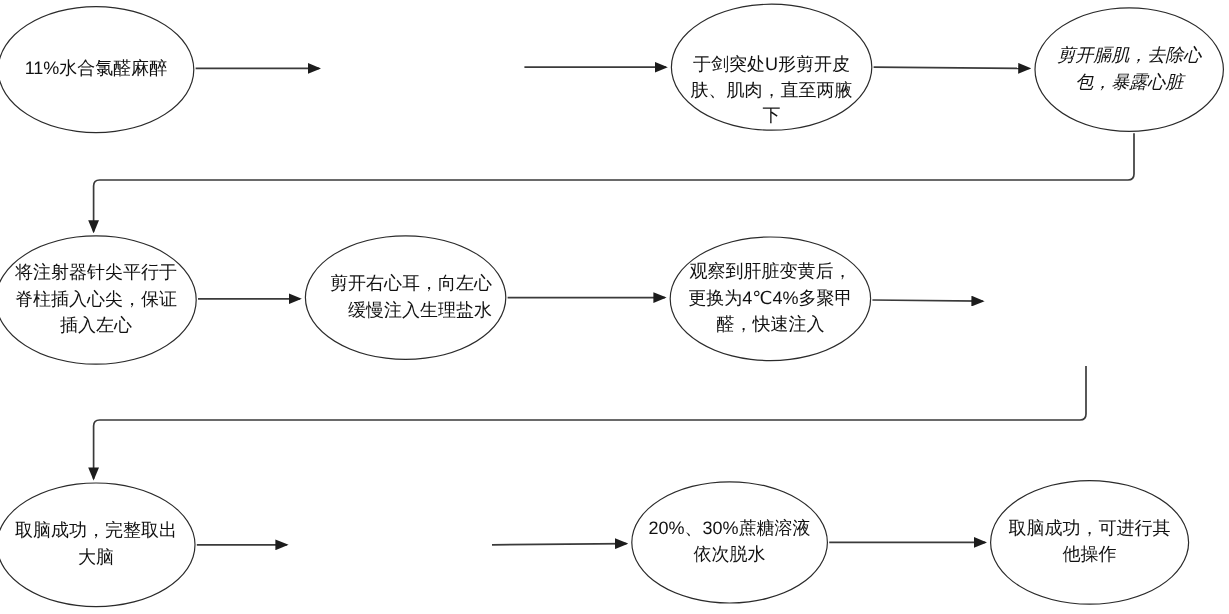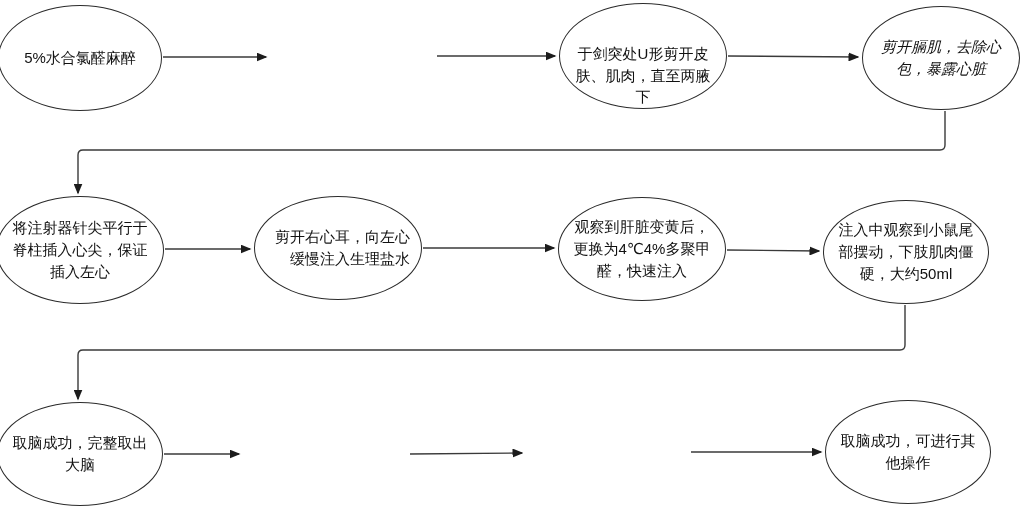--- a/index.html
+++ b/index.html
@@ -78,42 +78,42 @@
     <path d="M 727 250 L 819 251" stroke="#3a3a3a" stroke-width="1.4" fill="none" marker-end="url(#arrow)"></path>
 
     <path d="M 905 305 L 905 345 Q 905 350 900 350 L 83 350 Q 78 350 78 355 L 78 399" stroke="#3a3a3a" stroke-width="1.4" fill="none" marker-end="url(#arrow)"></path>
 
     <path d="M 164 454 L 239 454" stroke="#3a3a3a" stroke-width="1.4" fill="none" marker-end="url(#arrow)"></path>
     <path d="M 410 454 L 522 453" stroke="#3a3a3a" stroke-width="1.4" fill="none" marker-end="url(#arrow)"></path>
     <path d="M 691 452 L 821 452" stroke="#3a3a3a" stroke-width="1.4" fill="none" marker-end="url(#arrow)"></path>
   </svg>
 
   <div class="node n1">
-    <span>5%水合氯醛麻醉</span>
+    <span>11%水合氯醛麻醉</span>
   </div>
   <div class="node n3">
     <span>于剑突处U形剪开皮肤、肌肉，直至两腋下</span>
   </div>
   <div class="node n4">
     <span>剪开膈肌，去除心包，暴露心脏</span>
   </div>
 
   <div class="node n5">
     <span>将注射器针尖平行于脊柱插入心尖，保证插入左心</span>
   </div>
   <div class="node n6">
     <span>剪开右心耳，向左心缓慢注入生理盐水</span>
   </div>
   <div class="node n7">
     <span>观察到肝脏变黄后，更换为4℃4%多聚甲醛，快速注入</span>
   </div>
-  <div class="node n8">
-    <span>注入中观察到小鼠尾部摆动，下肢肌肉僵硬，大约50ml</span>
-  </div>
 
   <div class="node n9">
     <span>取脑成功，完整取出大脑</span>
+  </div>
+  <div class="node n11">
+    <span>20%、30%蔗糖溶液依次脱水</span>
   </div>
   <div class="node n12">
     <span>取脑成功，可进行其他操作</span>
   </div>
 
 </div>
 
 </body></html>

